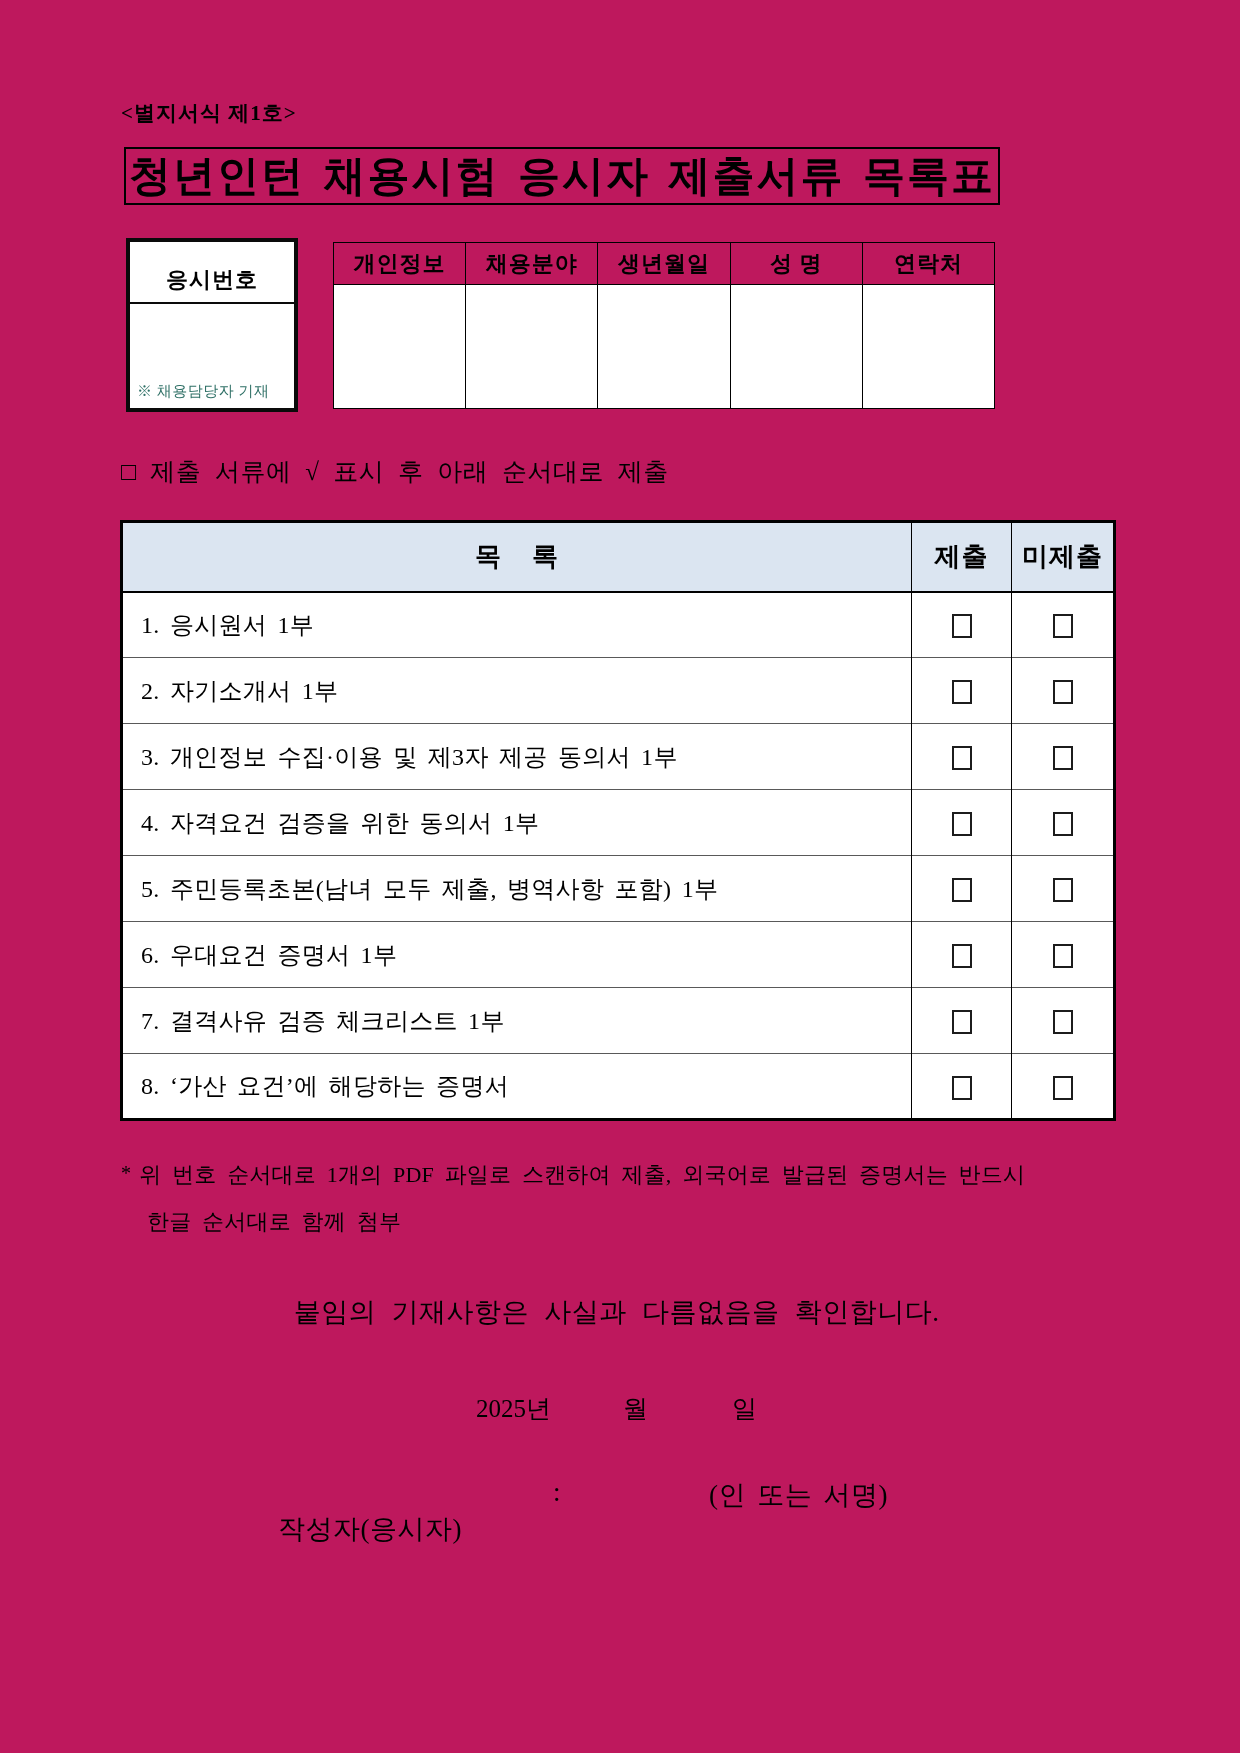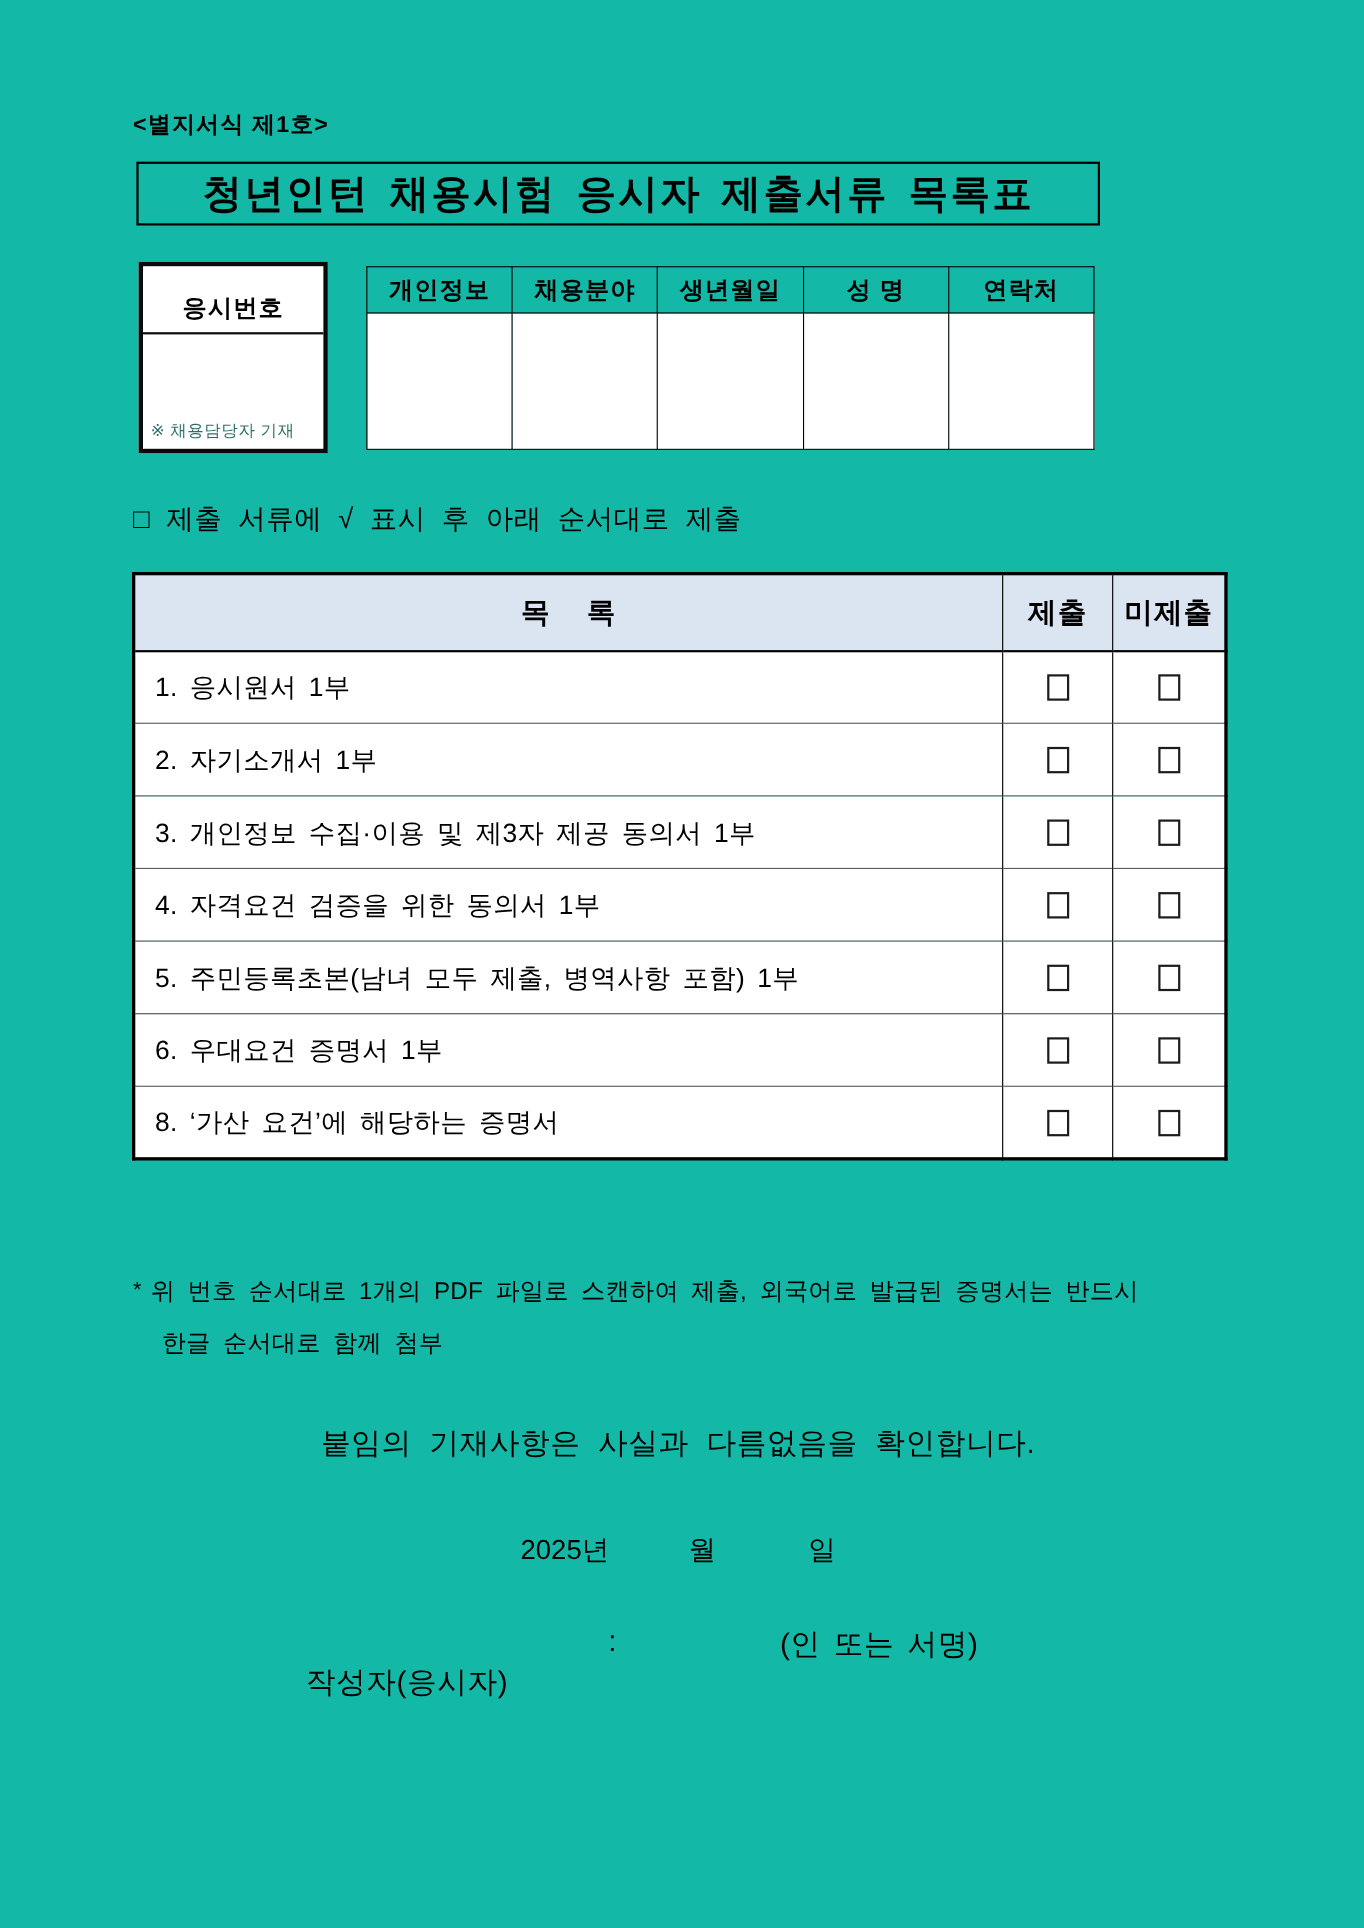--- a/index.html
+++ b/index.html
@@ -1,27 +1,27 @@
 <!DOCTYPE html>
 <html lang="ko" style="--header-bg: #dbe5f1; --teal: #2f7066;"><head>
 <meta charset="utf-8">
 <style>
   :root{
     --header-bg:#dbe5f1;
     --teal:#2f7066;
   }
   *{margin:0;padding:0;box-sizing:border-box;}
   body{background:#fff;font-family:"Liberation Sans","DejaVu Sans",sans-serif;color:#000;}
-  .page{position:relative;width:1240px;height:1753px;background:#14b8a6;overflow:hidden;}
+  .page{position:relative;width:1240px;height:1753px;background:#be185d;overflow:hidden;font-family:Liberation Serif, serif;}
 
   .form-label{position:absolute;left:121px;top:99px;font-size:21px;font-weight:bold;letter-spacing:1px;}
 
   .title-box{position:absolute;left:124px;top:147px;width:876px;height:58px;border:2px solid #000;
     display:flex;align-items:center;justify-content:center;}
-  .title-box .title{font-size:36px;font-weight:bold;letter-spacing:2px;word-spacing:6px;}
+  .title-box .title{font-size:42px;font-weight:bold;letter-spacing:2px;word-spacing:6px;}
 
   
   .exam-box{position:absolute;left:126px;top:238px;width:172px;height:174px;border:4px solid #0a0a0a;background:#fff;}
   .exam-box-header{height:46px;border-bottom:2px solid #0a0a0a;display:flex;align-items:center;justify-content:center;
     font-size:22px;font-weight:bold;letter-spacing:1px;margin-top:16px;}
   .exam-note{position:absolute;left:7px;bottom:7px;font-size:15px;color:var(--teal);letter-spacing:0.5px;white-space:nowrap;}
 
   
   .info-table{position:absolute;left:333px;top:242px;width:662px;border-collapse:collapse;table-layout:fixed;}
   .info-table th{height:42px;border:1.5px solid #000;font-size:22px;font-weight:bold;text-align:center;letter-spacing:1px;}
@@ -137,20 +137,25 @@
           <td class="item-cell">5. 주민등록초본(남녀 모두 제출, 병역사항 포함) 1부</td>
           <td class="cb-cell"><span class="checkbox"></span></td>
           <td class="cb-cell"><span class="checkbox"></span></td>
         </tr>
         <tr>
           <td class="item-cell">6. 우대요건 증명서 1부</td>
           <td class="cb-cell"><span class="checkbox"></span></td>
           <td class="cb-cell"><span class="checkbox"></span></td>
         </tr>
         <tr>
+          <td class="item-cell">7. 결격사유 검증 체크리스트 1부</td>
+          <td class="cb-cell"><span class="checkbox"></span></td>
+          <td class="cb-cell"><span class="checkbox"></span></td>
+        </tr>
+        <tr>
           <td class="item-cell">8. ‘가산 요건’에 해당하는 증명서</td>
           <td class="cb-cell"><span class="checkbox"></span></td>
           <td class="cb-cell"><span class="checkbox"></span></td>
         </tr>
       </tbody>
   </table>
 
   <div class="note">
     <div><span class="marker">*</span><span>위 번호 순서대로 1개의 PDF 파일로 스캔하여 제출, 외국어로 발급된 증명서는 반드시</span></div>
     <div class="line2">한글 순서대로 함께 첨부</div>

